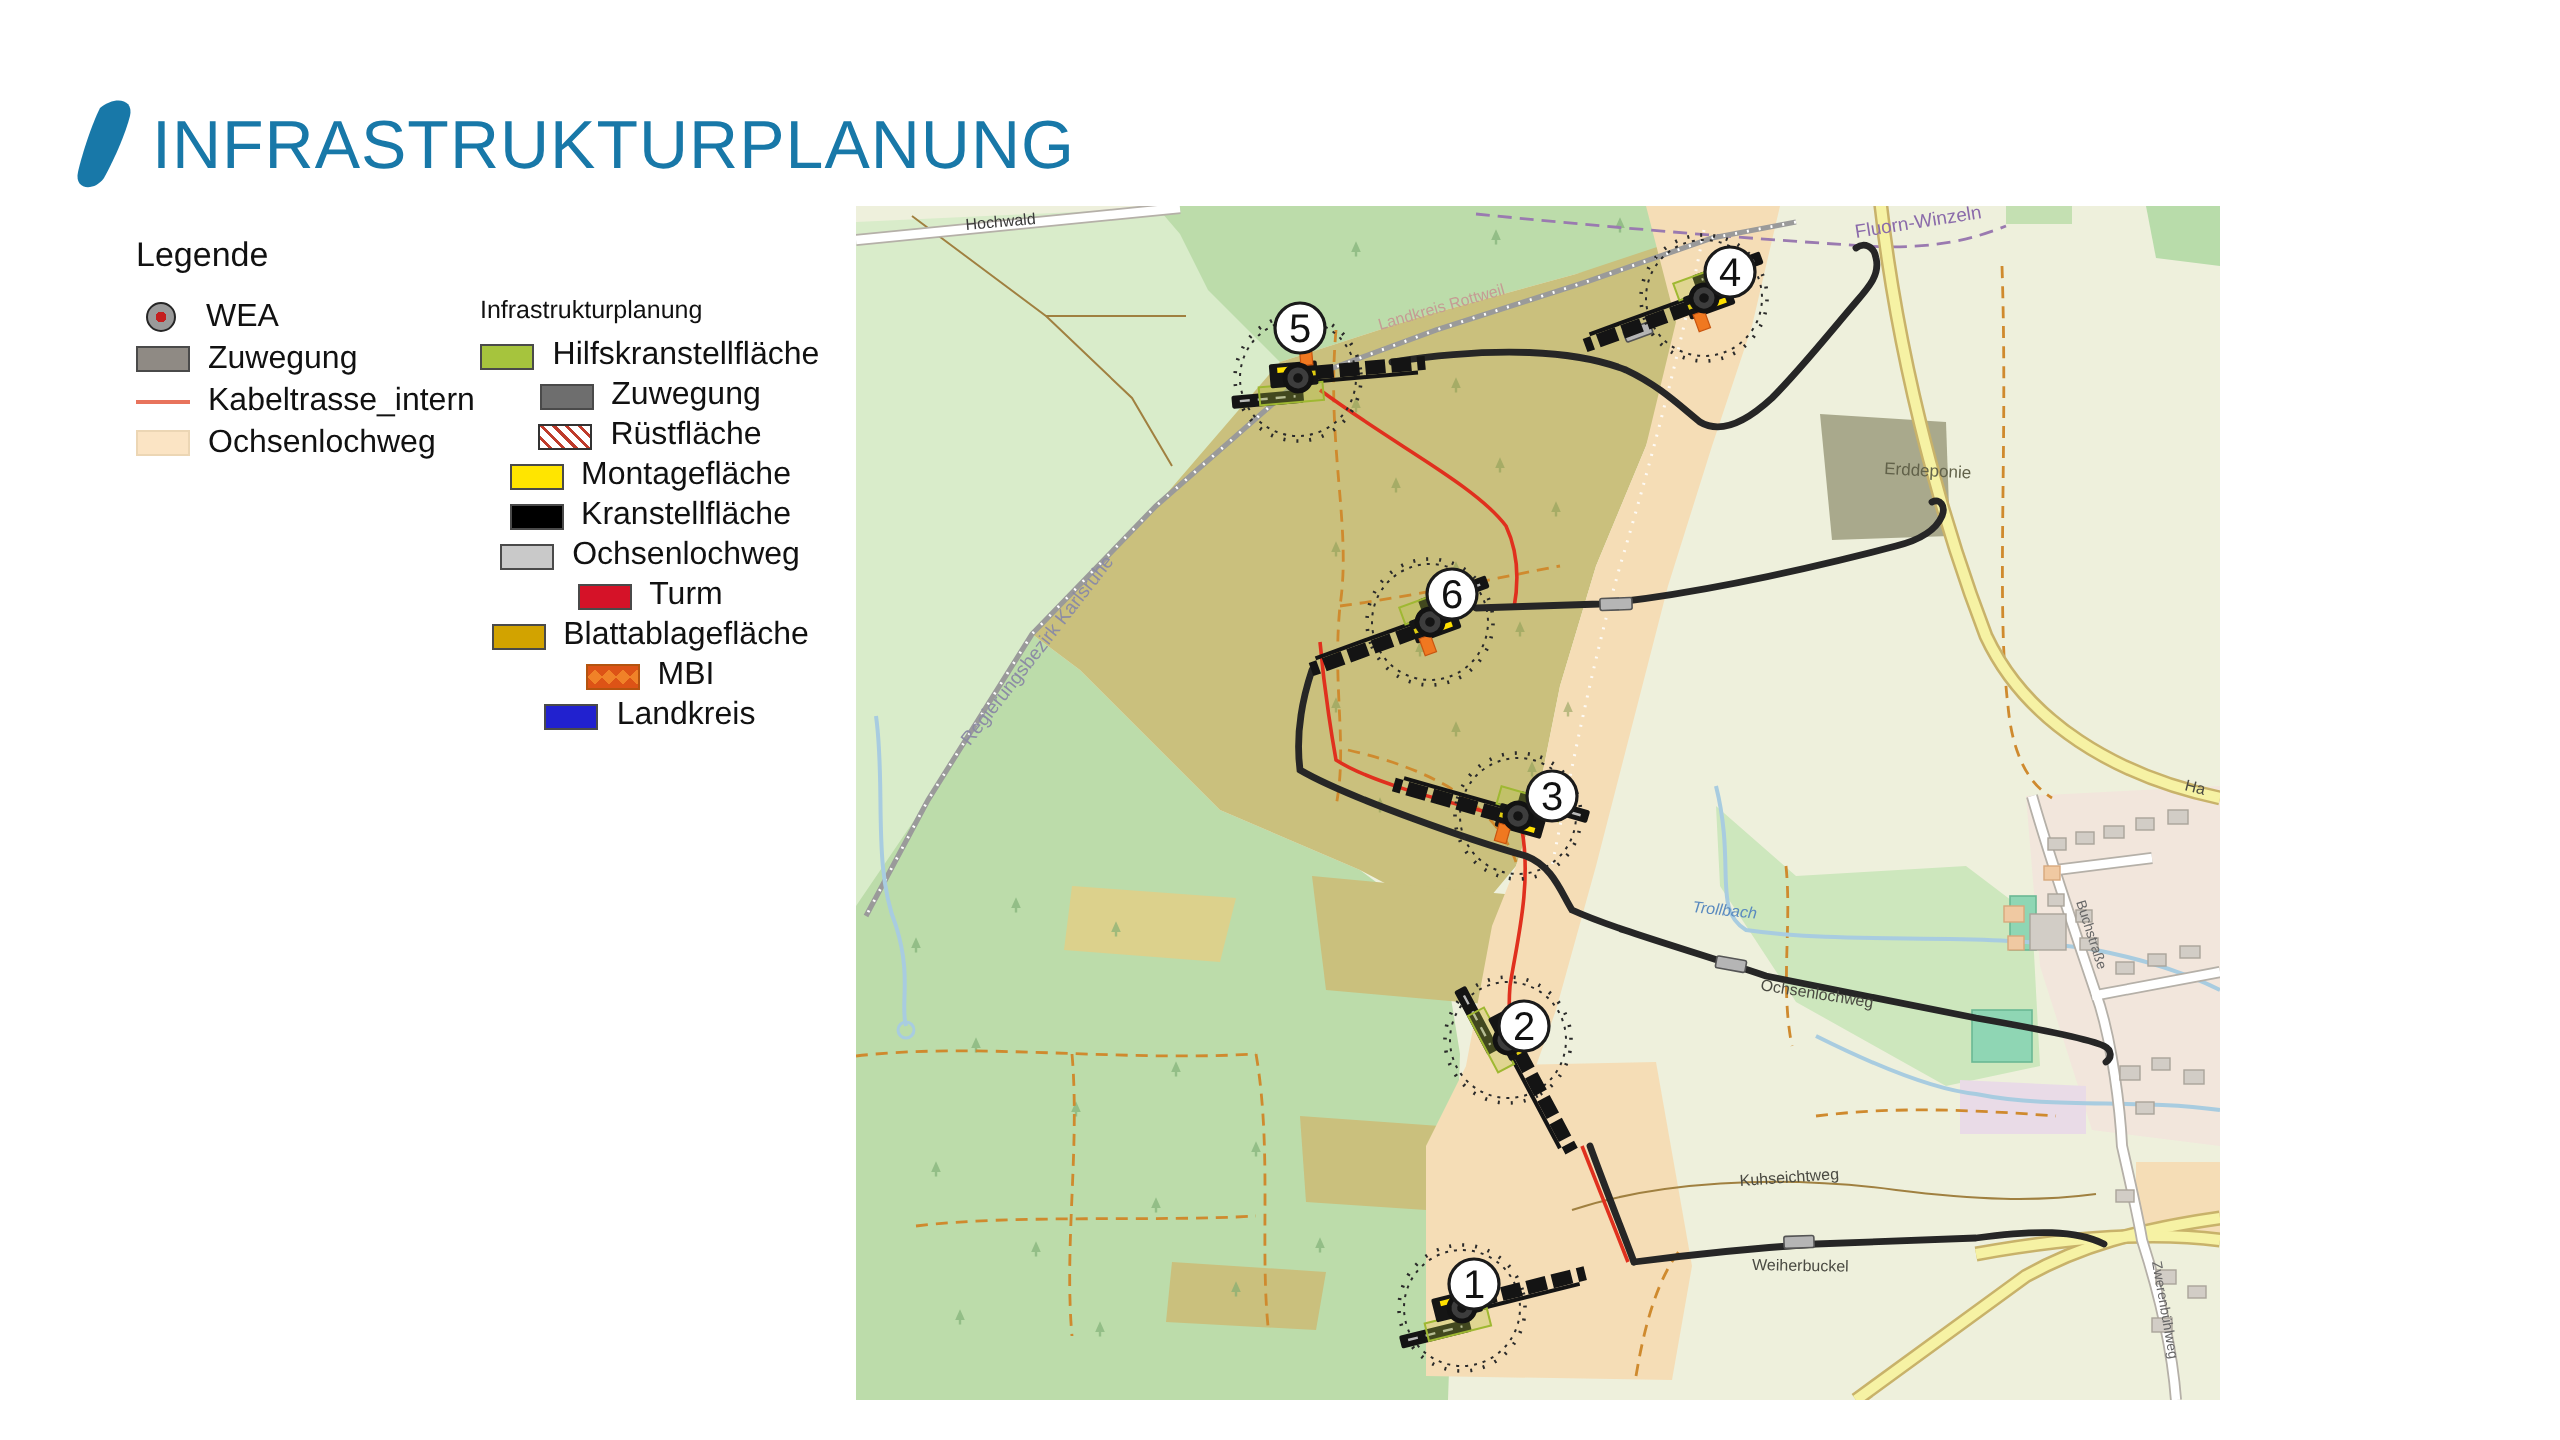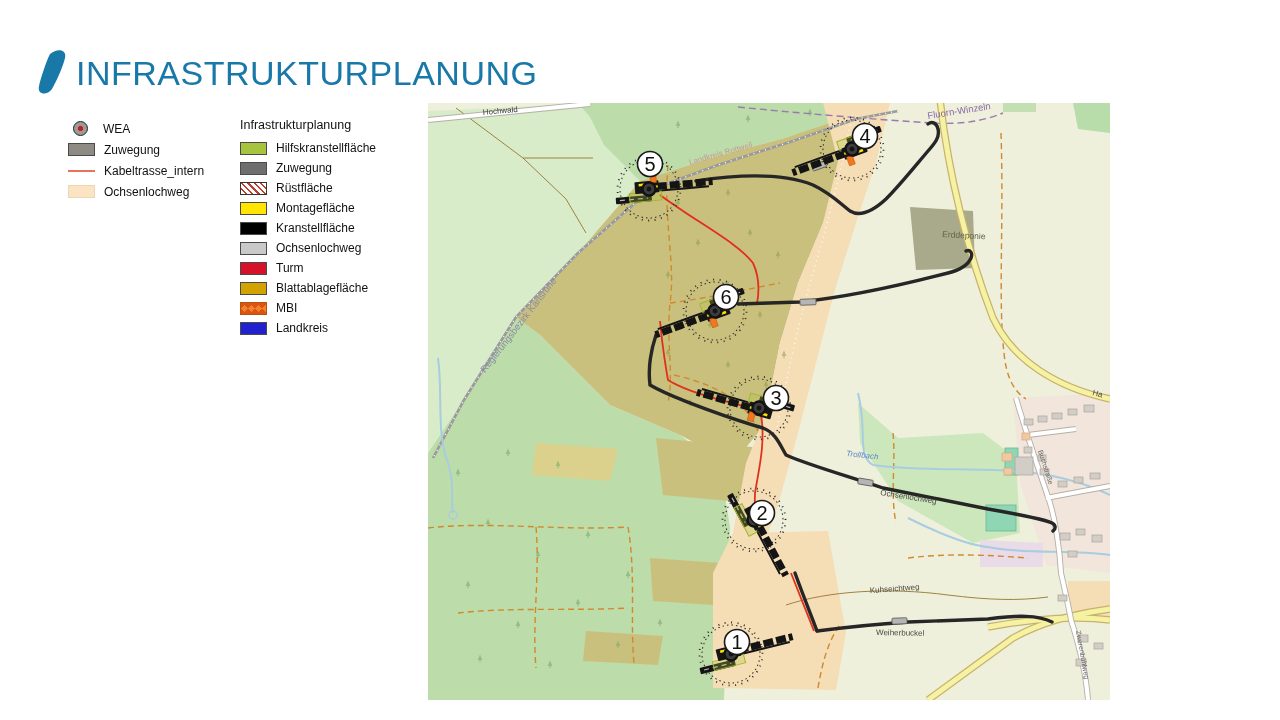--- a/index.html
+++ b/index.html
@@ -8,22 +8,22 @@
   
   .logo{position:absolute;left:34px;top:48px;width:38px;height:48px;}
   .title{position:absolute;left:76px;top:54px;font-size:34px;color:#1878a8;letter-spacing:.5px;white-space:nowrap;}
 
   
   .legend{position:absolute;left:68px;top:118px;color:#111;}
   .legend-title{font-size:17px;margin:0 0 10px 0;}
   .leg-cols{display:flex;gap:34px;}
   .leg-col1{width:138px;}
   .leg-col2{width:170px;}
-  .leg-row{display:flex;align-items:center;height:21px;font-size:12px;}
-  .leg-col2 .leg-row{height:20px;}
+  .leg-row{display:flex;align-items:center;height:21px;font-size:16px;}
+  .leg-col2 .leg-row{height:20px;justify-content:center;}
   .leg-head{font-size:12.5px;height:18px;margin-bottom:2px;}
   .sw{width:27px;height:13px;border:1px solid #4a4a4a;box-sizing:border-box;margin-right:9px;flex:0 0 auto;}
   .sw-wea{width:15px;height:15px;border-radius:50%;border:1.5px solid #262626;margin-left:5px;margin-right:15px;
           background-image:radial-gradient(circle,#c41f1f 0 2.6px,rgba(0,0,0,0) 2.7px);}
   .sw-line{width:27px;height:2px;border:none;}
   .sw-vorrang{border:1px solid #ecd6b4;}
   .sw-hatch{background-image:repeating-linear-gradient(45deg,rgba(0,0,0,0) 0 3px,#bf3b2b 3px 4.5px);border-color:#333;}
   .sw-mbi{background-image:
       linear-gradient(135deg,#dd5316 3.5px,rgba(0,0,0,0) 3.5px),
       linear-gradient(225deg,#dd5316 3.5px,rgba(0,0,0,0) 3.5px),
@@ -41,20 +41,21 @@
 </head>
 <body>
 <div class="slide">
 
   <svg class="logo" viewBox="0 0 38 48">
     <path d="M16 6 C 23 0, 33 1, 31 10 C 29 18, 24 30, 18 41 C 13 48, 3 47, 5 38 C 7 29, 12 14, 16 6 Z" fill="#1878a8"></path>
   </svg>
   <div class="title">INFRASTRUKTURPLANUNG</div>
 
   <div class="legend">
+    <p class="legend-title">Legende</p>
     <div class="leg-cols">
       <div class="leg-col1">
         <div class="leg-row">
           <span class="sw sw-wea" style="background-color: rgb(154, 154, 154);"></span>
           <span>WEA</span>
         </div>
         <div class="leg-row">
           <span class="sw" style="background-color: rgb(143, 138, 132);"></span>
           <span>Zuwegung</span>
         </div>

